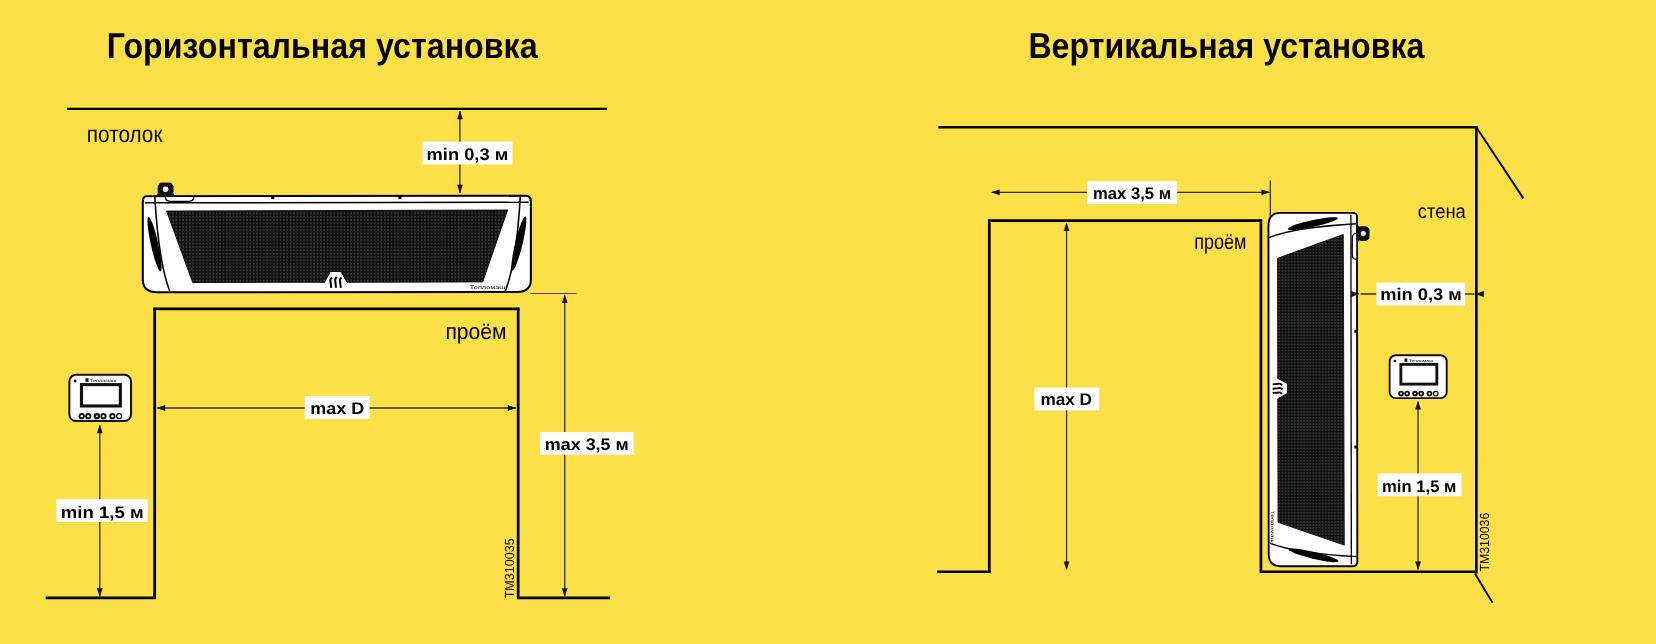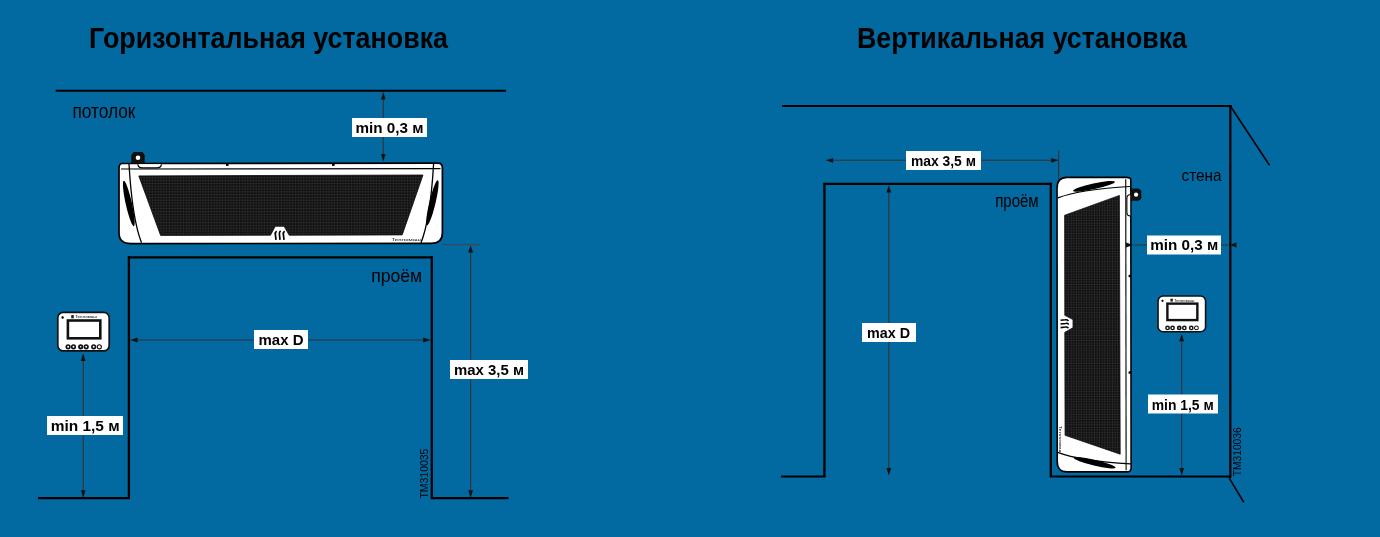--- a/index.html
+++ b/index.html
@@ -1,16 +1,16 @@
 <!DOCTYPE html>
 <html><head>
 <meta charset="utf-8">
 <style>
   html,body{margin:0;padding:0;background:#ffffff;}
-  .page{position:relative;width:1380px;height:537px;background:#0369a1;overflow:hidden;
+  .page{position:relative;width:1380px;height:537px;background:#fde047;overflow:hidden;
         font-family:"Liberation Sans",sans-serif;}
   svg text{font-family:"Liberation Sans",sans-serif;fill:#000;}
 </style>
 </head>
 <body>
 <div class="page">
 <svg width="1380" height="537" viewBox="0 0 1380 537">
 <defs>
 
   <pattern id="dots" width="2.8" height="2.8" patternUnits="userSpaceOnUse">

